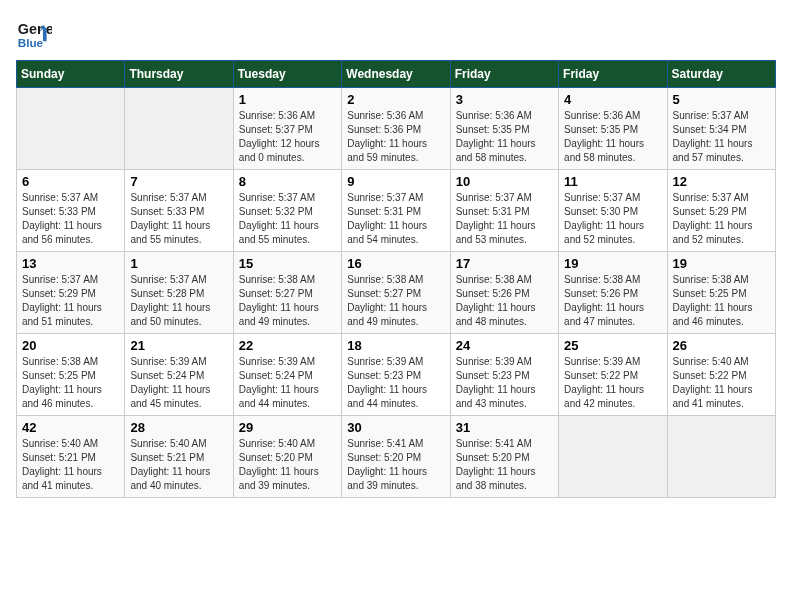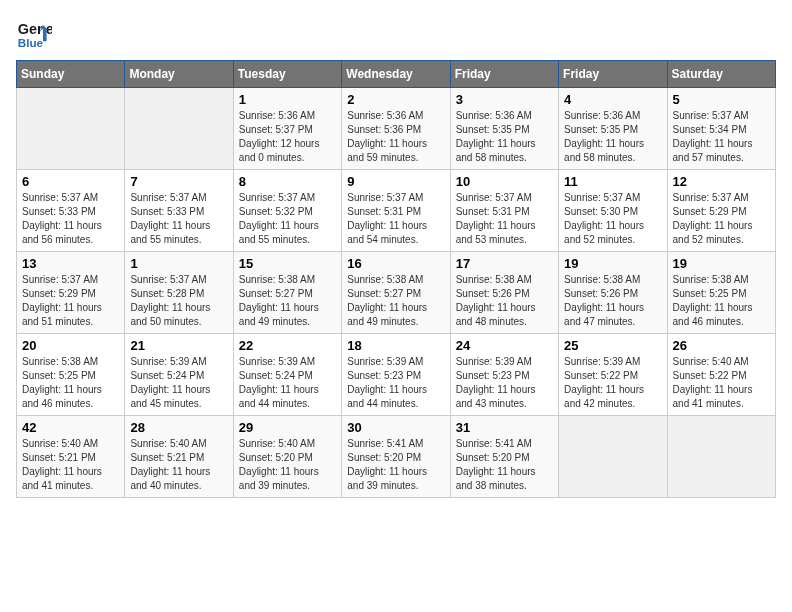--- a/index.html
+++ b/index.html
@@ -37,21 +37,21 @@
       font-size: 16px;
       font-weight: normal;
       color: #555;
     }
     table {
       width: 100%;
       border-collapse: collapse;
       font-size: 11px;
     }
     thead tr th {
-      background: #737373;
+      background: #14532d;
       color: #fff;
       padding: 6px 4px;
       text-align: left;
       font-size: 12px;
       font-weight: bold;
       border: 1px solid #1a5a9a;
     }
     tbody tr td {
       border: 1px solid #ccc;
       padding: 4px 5px;
@@ -92,21 +92,21 @@
   <div class="title-block">
     <h1></h1>
     <h2></h2>
   </div>
 </div>
 
 <table>
   <thead>
     <tr id="weekday-header">
     <th>Sunday</th>
-        <th>Monday</th>
+        <th>Thursday</th>
         <th>Tuesday</th>
         <th>Wednesday</th>
         <th>Friday</th>
         <th>Friday</th>
         <th>Saturday</th>
       </tr>
   </thead>
   <tbody id="calendar-body">
   <tr>
         <td class="empty-cell"></td>

